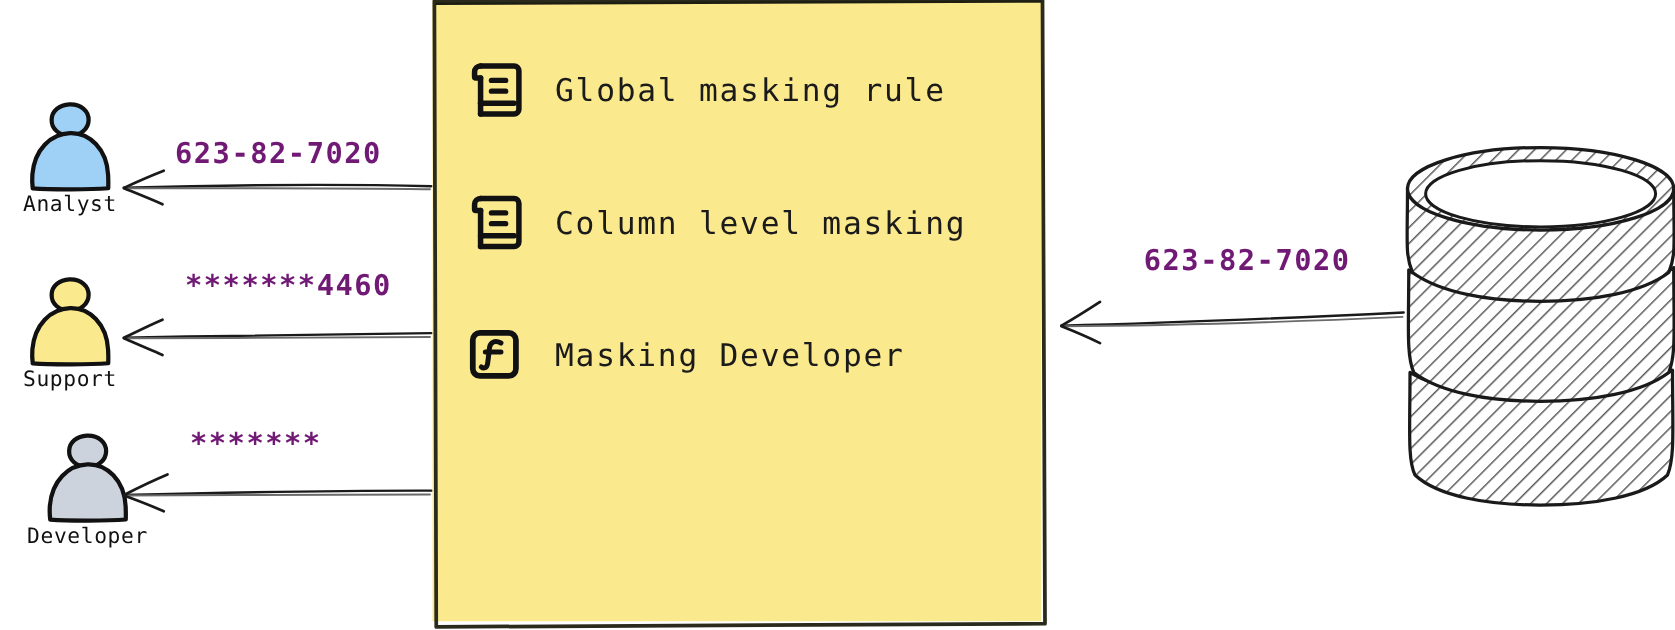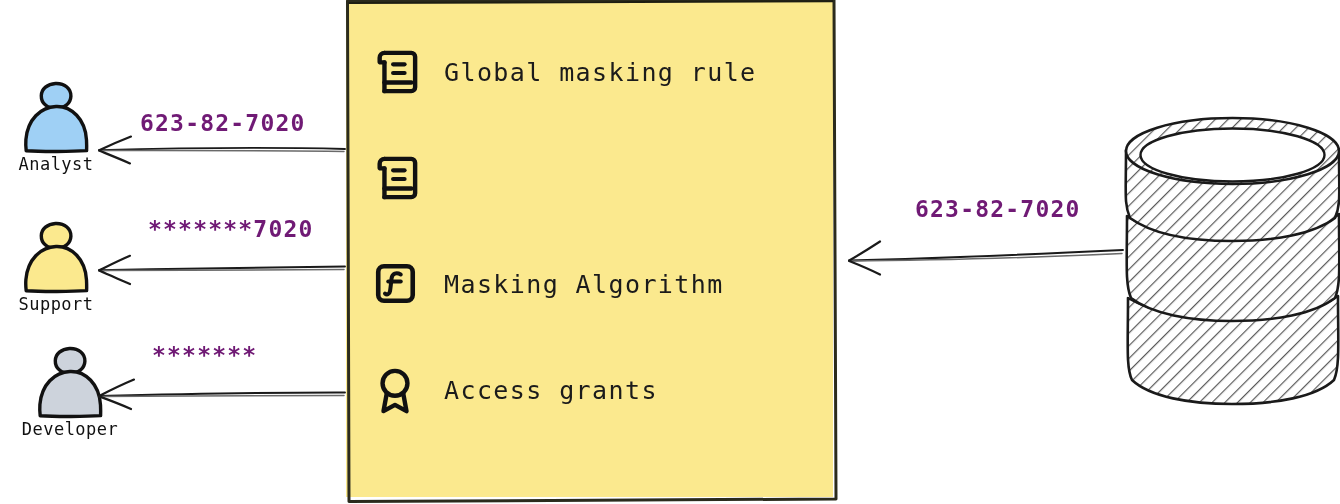--- a/index.html
+++ b/index.html
@@ -159,39 +159,33 @@
 
     <div class="policy-item">
       <svg class="policy-icon" viewBox="0 0 48 50" fill="none">
         <path d="M13 5 H41 a4 4 0 0 1 4 4 V41 a4 4 0 0 1 -4 4 H13" stroke="#111" stroke-width="4.6" stroke-linejoin="round" stroke-linecap="round"></path>
         <path d="M13 5 a5 5 0 0 0 -5 5 v4 a1 1 0 0 0 1 1 h4" stroke="#111" stroke-width="4.6" stroke-linejoin="round" stroke-linecap="round"></path>
         <path d="M13 15 V45" stroke="#111" stroke-width="4.6" stroke-linecap="round"></path>
         <path d="M13 36 H41" stroke="#111" stroke-width="4.6" stroke-linecap="round"></path>
         <path d="M22 17 H34" stroke="#111" stroke-width="4.3" stroke-linecap="round"></path>
         <path d="M22 26 H34" stroke="#111" stroke-width="4.3" stroke-linecap="round"></path>
       </svg>
+      <span class="policy-text">Column level masking</span>
     </div>
 
     <div class="policy-item">
       <svg class="policy-icon" viewBox="0 0 48 50" fill="none">
         <rect x="6.5" y="6.5" width="36" height="36" rx="6" stroke="#111" stroke-width="4.8" fill="none"></rect>
         <path d="M30 15 c-4.5 -2.5 -9 -1.2 -9.6 4.2 c-0.5 4.6 -1 9.6 -1.6 13.2
                  c-0.6 3.6 -3.2 4.2 -5.2 2.6" stroke="#111" stroke-width="4.2" stroke-linecap="round" fill="none"></path>
         <path d="M17 22.5 H30" stroke="#111" stroke-width="4.2" stroke-linecap="round"></path>
       </svg>
-      <span class="policy-text">Masking Algorithm</span>
+      <span class="policy-text">Masking Developer</span>
     </div>
 
-    <div class="policy-item">
-      <svg class="policy-icon" viewBox="0 0 48 50" fill="none">
-        <circle cx="24" cy="18" r="13" stroke="#111" stroke-width="4.6" fill="none"></circle>
-        <path d="M15.5 28 L12 47 L24 40.5 L36 47 L32.5 28" stroke="#111" stroke-width="4.6" stroke-linejoin="round" fill="none"></path>
-      </svg>
-      <span class="policy-text">Access grants</span>
-    </div>
 
   </div>
 
   <div class="actor" id="actor-support">
     <svg class="actor-figure" viewBox="0 0 86 80" fill="none">
       <path d="M42.5 5.5 c9.6 -0.4 15.6 5.6 15.4 12.6 c-0.2 7.4 -6.8 12.6 -15.2 12.4
                c-8.6 -0.2 -14.6 -5.4 -14.4 -12.8 c0.2 -7 6.2 -11.8 14.2 -12.2 Z" fill="#FBE98E" stroke="#111" stroke-width="3.4" stroke-linejoin="round"></path>
       <path d="M43 28.5 c15.5 -0.6 29.5 12.8 30.5 33.5 c0.2 4.5 0.2 8.2 0.1 10.6
                c-14 1 -45 1.2 -60.4 0.1 c-0.4 -3 -0.6 -7 -0.3 -11.2
                C14.6 41.6 27.5 29.1 43 28.5 Z" fill="#FBE98E" stroke="#111" stroke-width="3.4" stroke-linejoin="round"></path>
@@ -215,21 +209,21 @@
       <path d="M42.5 5.5 c9.6 -0.4 15.6 5.6 15.4 12.6 c-0.2 7.4 -6.8 12.6 -15.2 12.4
                c-8.6 -0.2 -14.6 -5.4 -14.4 -12.8 c0.2 -7 6.2 -11.8 14.2 -12.2 Z" fill="#CDD3DC" stroke="#111" stroke-width="3.4" stroke-linejoin="round"></path>
       <path d="M43 28.5 c15.5 -0.6 29.5 12.8 30.5 33.5 c0.2 4.5 0.2 8.2 0.1 10.6
                c-14 1 -45 1.2 -60.4 0.1 c-0.4 -3 -0.6 -7 -0.3 -11.2
                C14.6 41.6 27.5 29.1 43 28.5 Z" fill="#CDD3DC" stroke="#111" stroke-width="3.4" stroke-linejoin="round"></path>
     </svg>
     <div class="actor-label">Developer</div>
   </div>
 
   <div class="flow-label" id="label-analyst">623-82-7020</div>
-  <div class="flow-label" id="label-support">*******7020</div>
+  <div class="flow-label" id="label-support">*******4460</div>
   <div class="flow-label" id="label-developer">*******</div>
   <div class="flow-label" id="label-db">623-82-7020</div>
 
   <svg class="arrow-svg" id="arrow-analyst" viewBox="0 0 250 40" width="250" height="40" fill="none">
     <path d="M249 23 C190 21.5 90 21.8 3 24.2" stroke="#1a1a1a" stroke-width="1.9" stroke-linecap="round" fill="none"></path>
     <path d="M248 25.4 C188 24.4 86 24.6 3 24.6" stroke="#6a6a6a" stroke-width="1.5" stroke-linecap="round" fill="none"></path>
     <path d="M3.2 24.3 C12 20.2 25 14.5 35 10.6" stroke="#1a1a1a" stroke-width="2.2" stroke-linecap="round" fill="none"></path>
     <path d="M3.2 24.6 C12 28.2 24 33 34 37.4" stroke="#1a1a1a" stroke-width="2.2" stroke-linecap="round" fill="none"></path>
   </svg>
 

